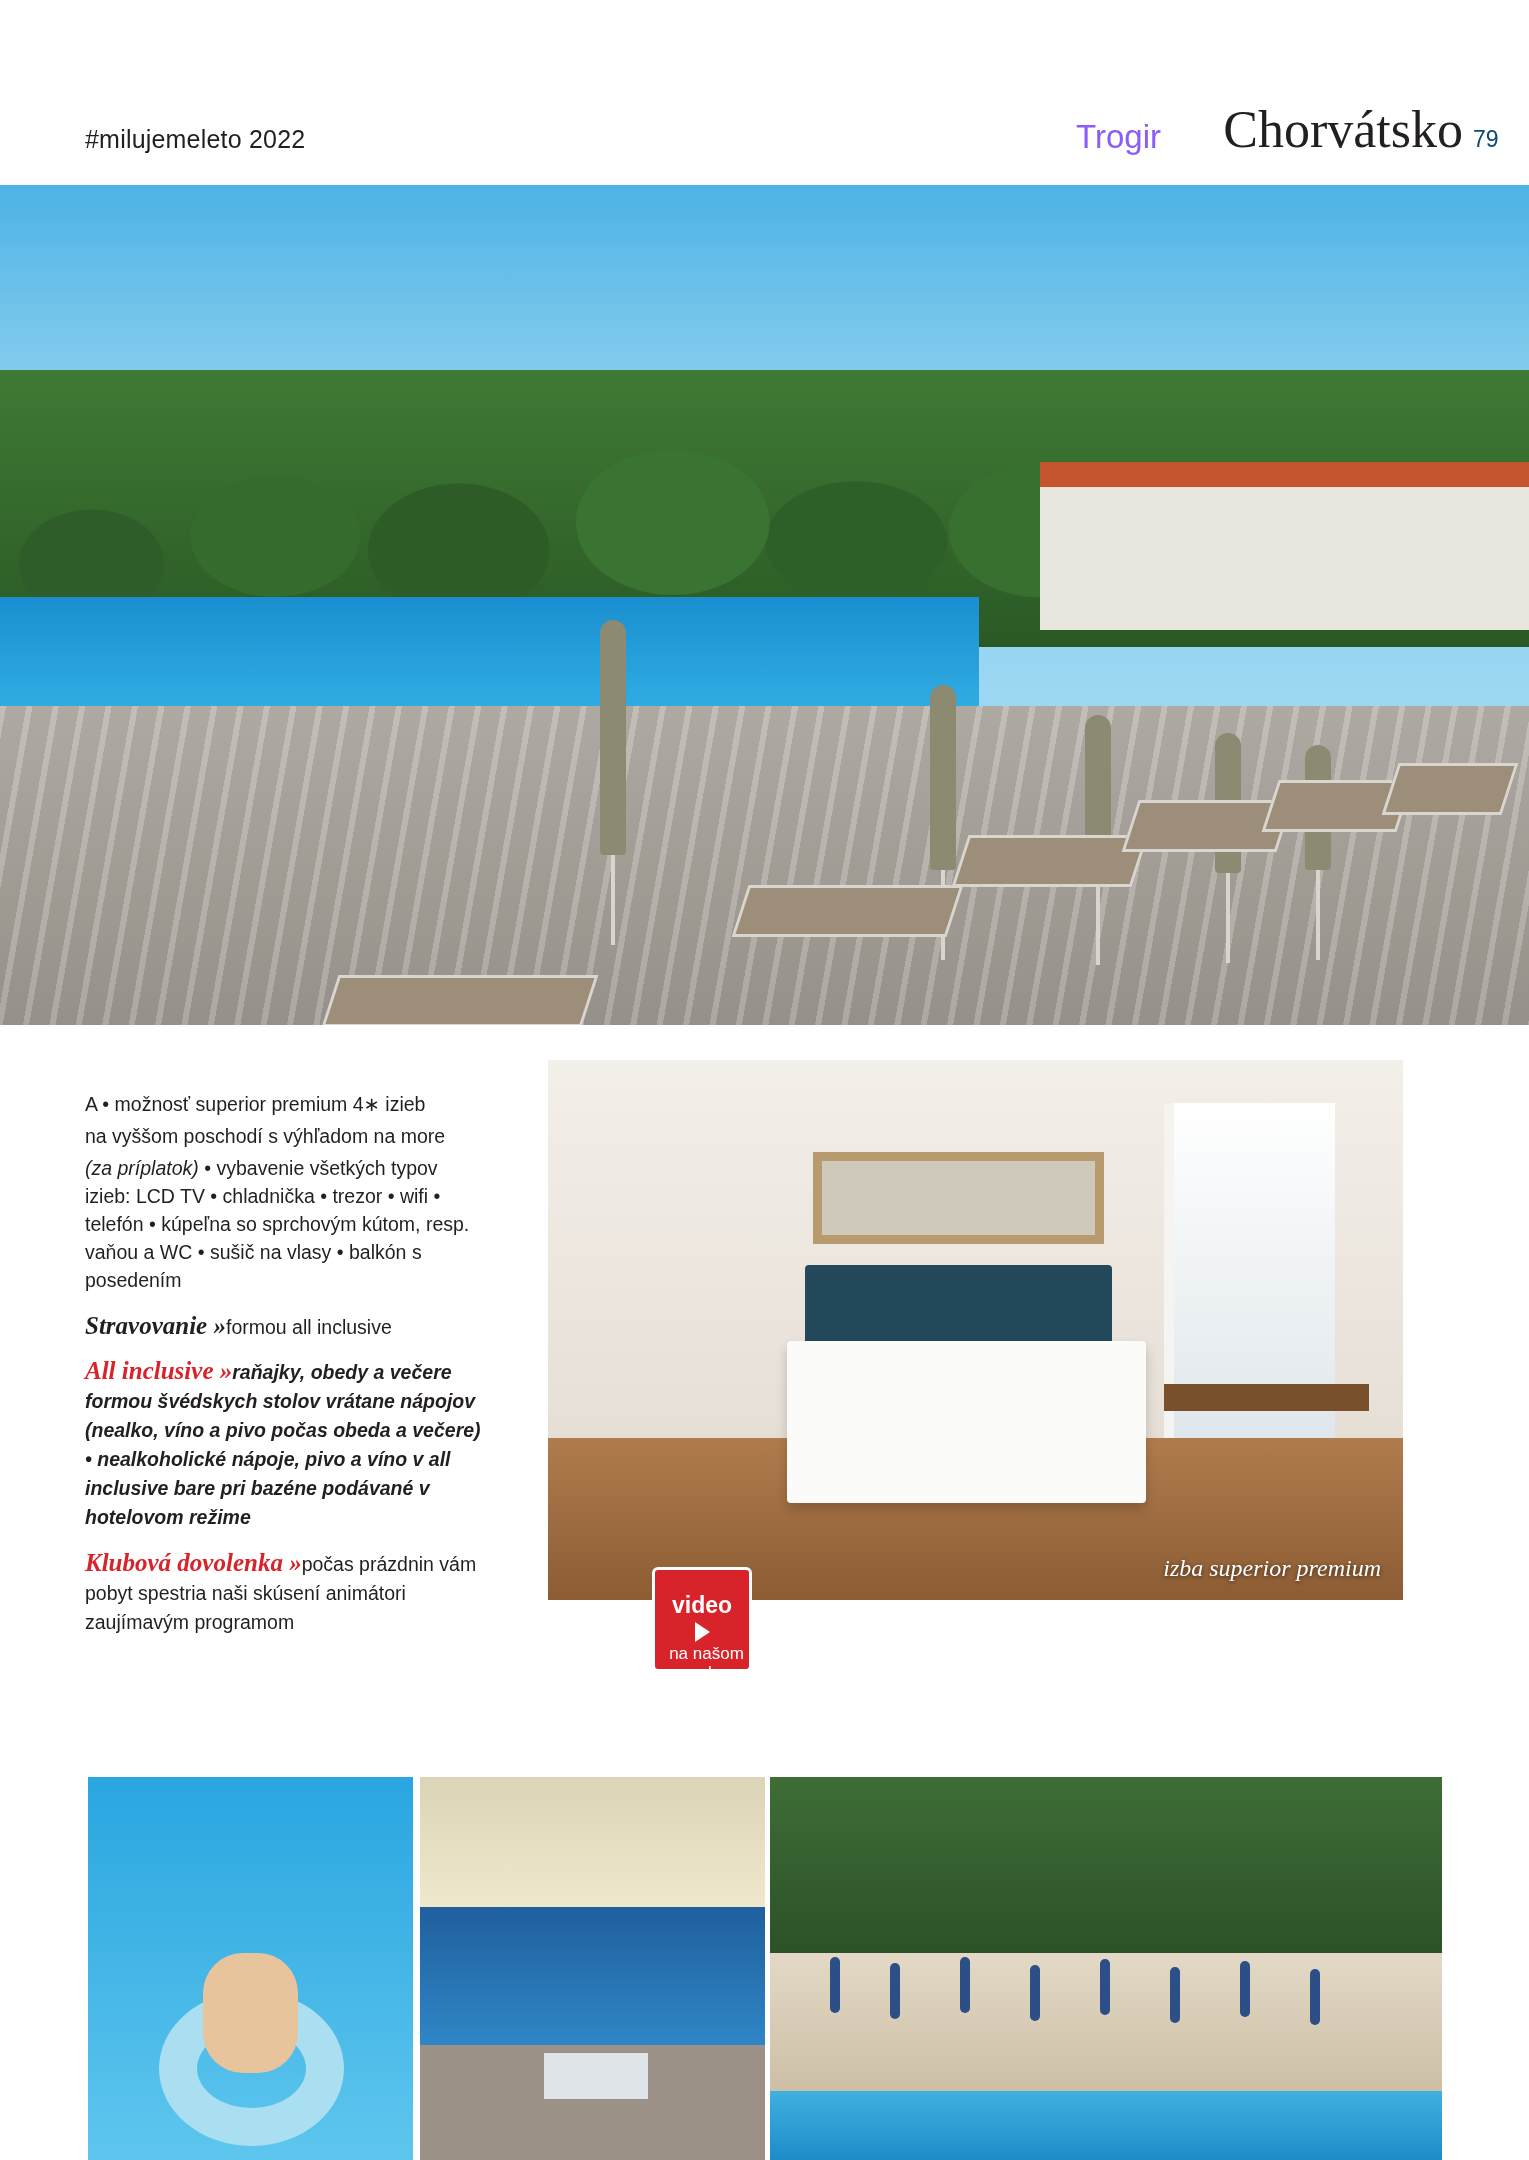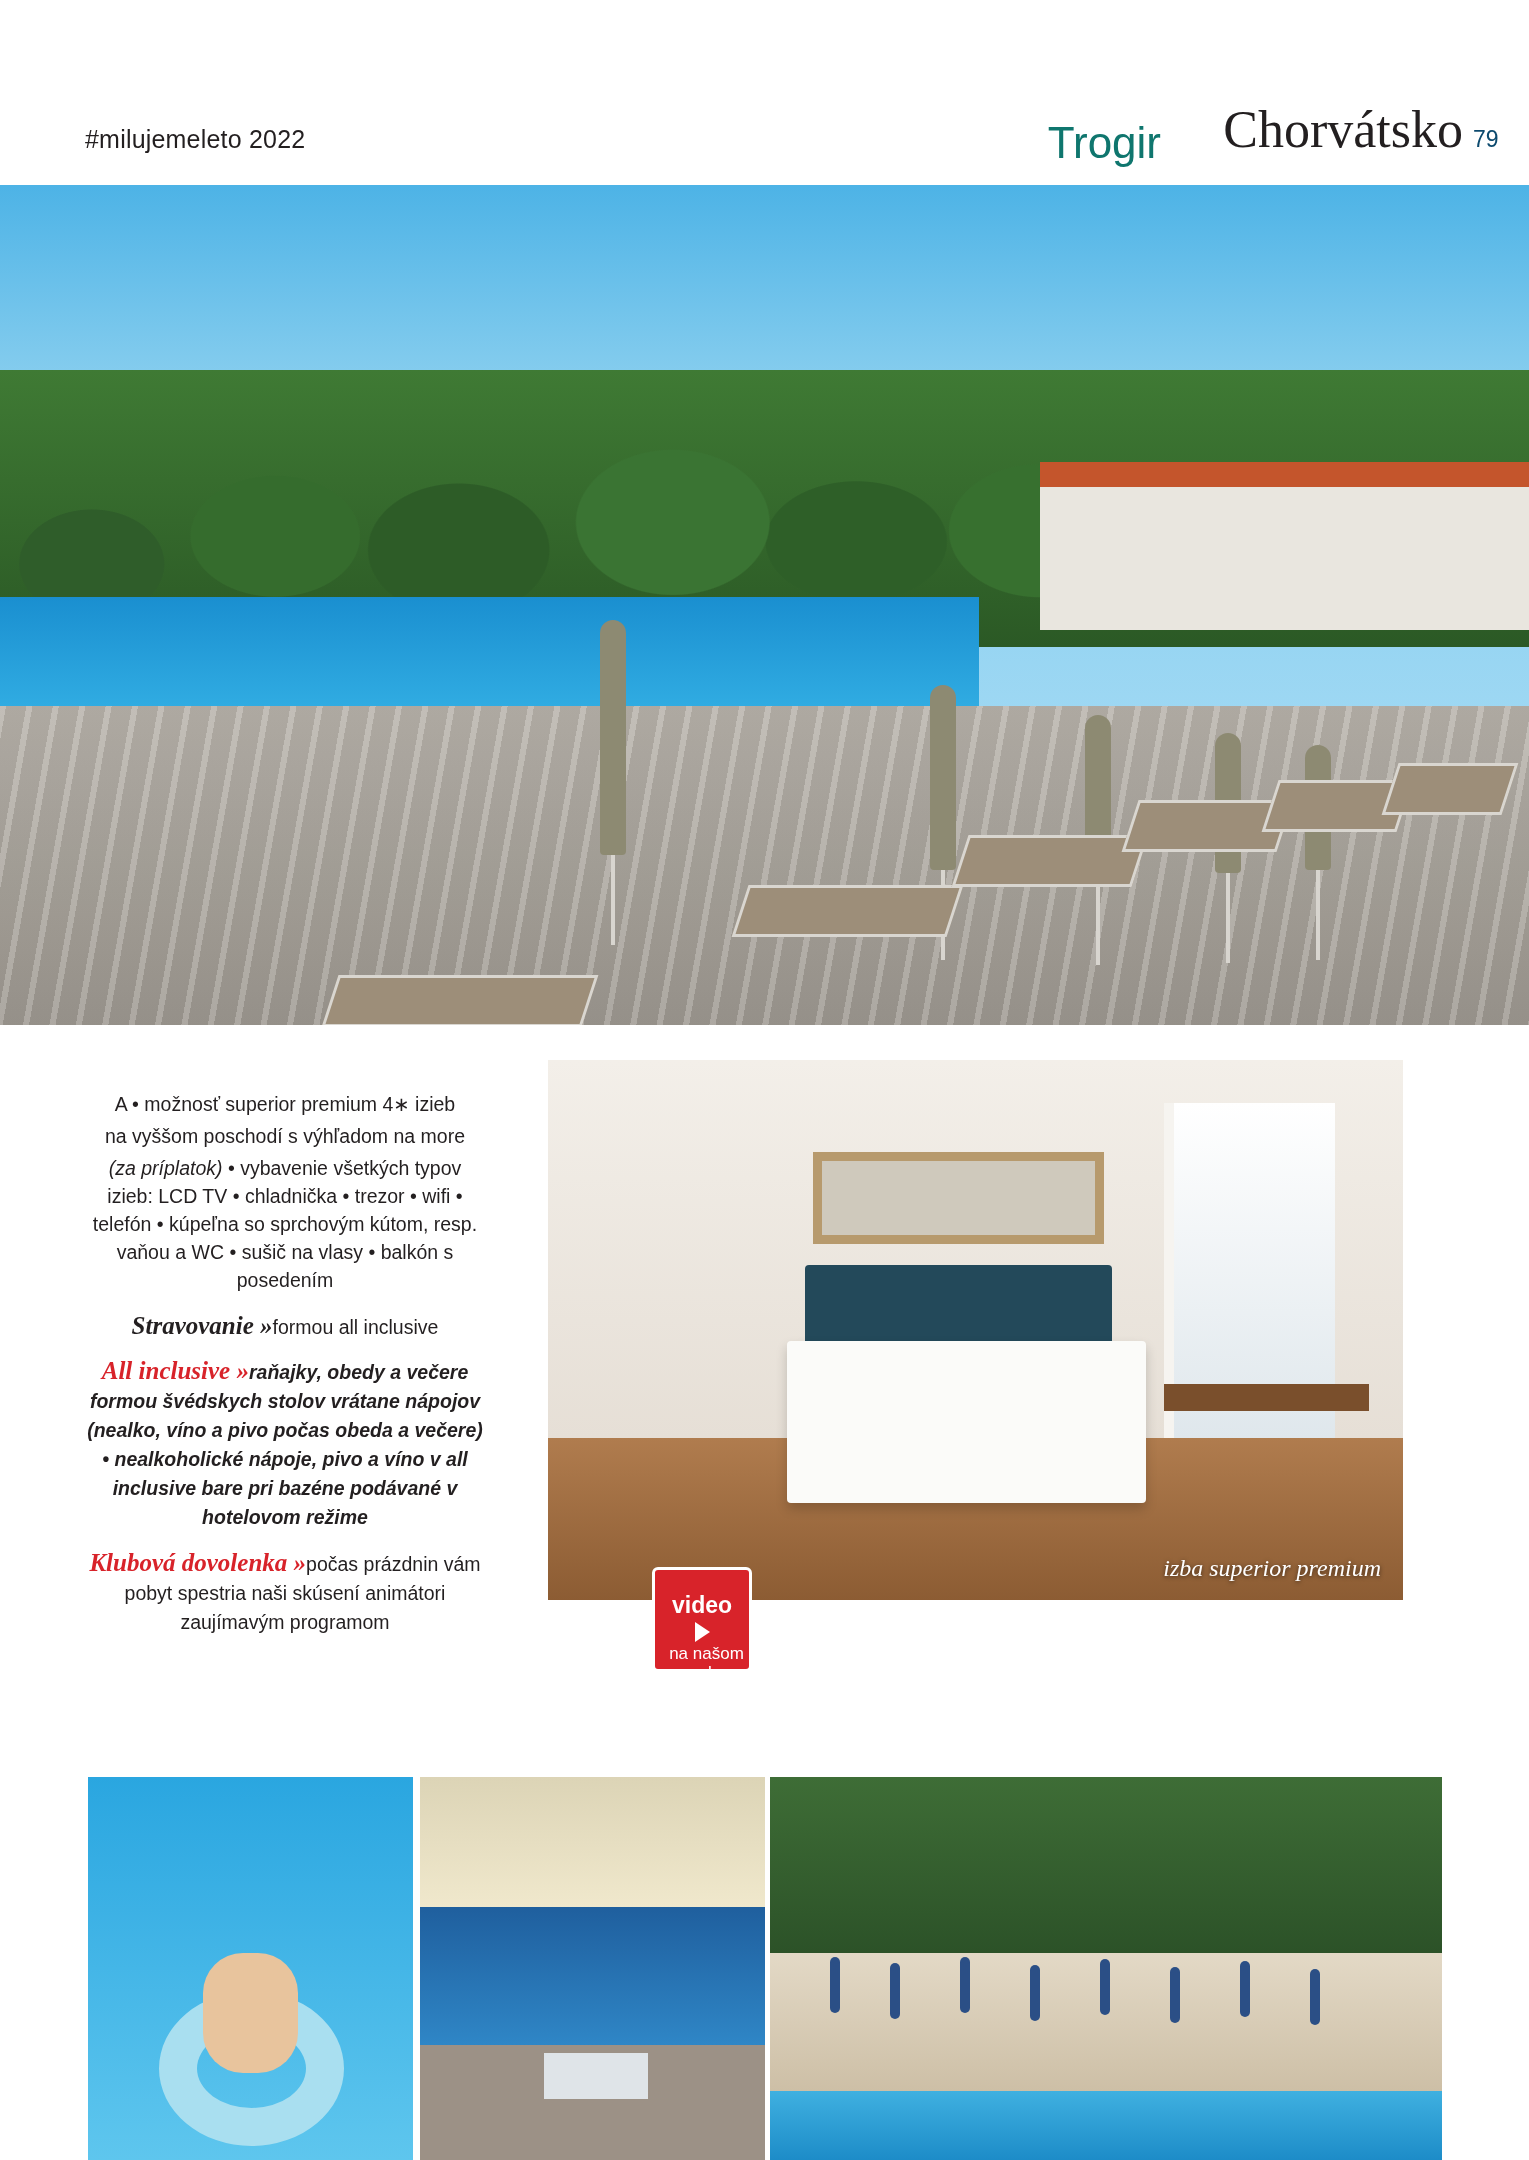--- a/index.html
+++ b/index.html
@@ -40,21 +40,21 @@
     letter-spacing:0.5px;
   }
   .logo-swoosh {
     position:absolute; left:118px; top:-4px; width:66px; height:40px;
     border:5px solid #f7941e; border-radius:50%;
     border-left-color:transparent; border-bottom-color:transparent;
     transform:rotate(28deg);
   }
   .destination-city {
     position:absolute; right:368px; top:118px;
-    font-size:44px; color:#0f766e;
+    font-size:33px; color:#8b5cf6;
   }
   .destination-country {
     position:absolute; right:66px; top:100px;
     font-size:52px; color:#231f20;
     font-family:"Liberation Serif", serif;
   }
   .page-number {
     position:absolute; right:0px; top:126px; width:56px; text-align:left;
     font-size:23px; color:#0c4a6e;
   }
@@ -112,21 +112,21 @@
     content:""; position:absolute; left:11px; top:100%; width:4px; height:90px; background:#d8d5cf;
   }
 
   
   .mid { position:absolute; left:0; top:1025px; width:1529px; height:680px; }
 
   .copy {
     position:absolute; left:85px; top:65px; width:400px;
     font-size:19.5px; line-height:28px; color:#231f20;
   }
-  .copy p { margin:0 0 4px 0;text-align:center; }
+  .copy p { margin:0 0 4px 0; }
   .copy .italic { font-style:italic; }
   .head-stravovanie {
     font-family:"Liberation Serif", serif;
     font-style:italic; font-weight:bold; font-size:25px; color:#231f20;
     margin-top:18px !important;
   }
   .head-stravovanie .rest { font-family:"Liberation Sans", sans-serif; font-style:normal; font-weight:normal; font-size:19.5px; }
   .head-allinclusive {
     font-family:"Liberation Serif", serif;
     font-style:italic; font-weight:bold; font-size:25px; color:#d8232a;

